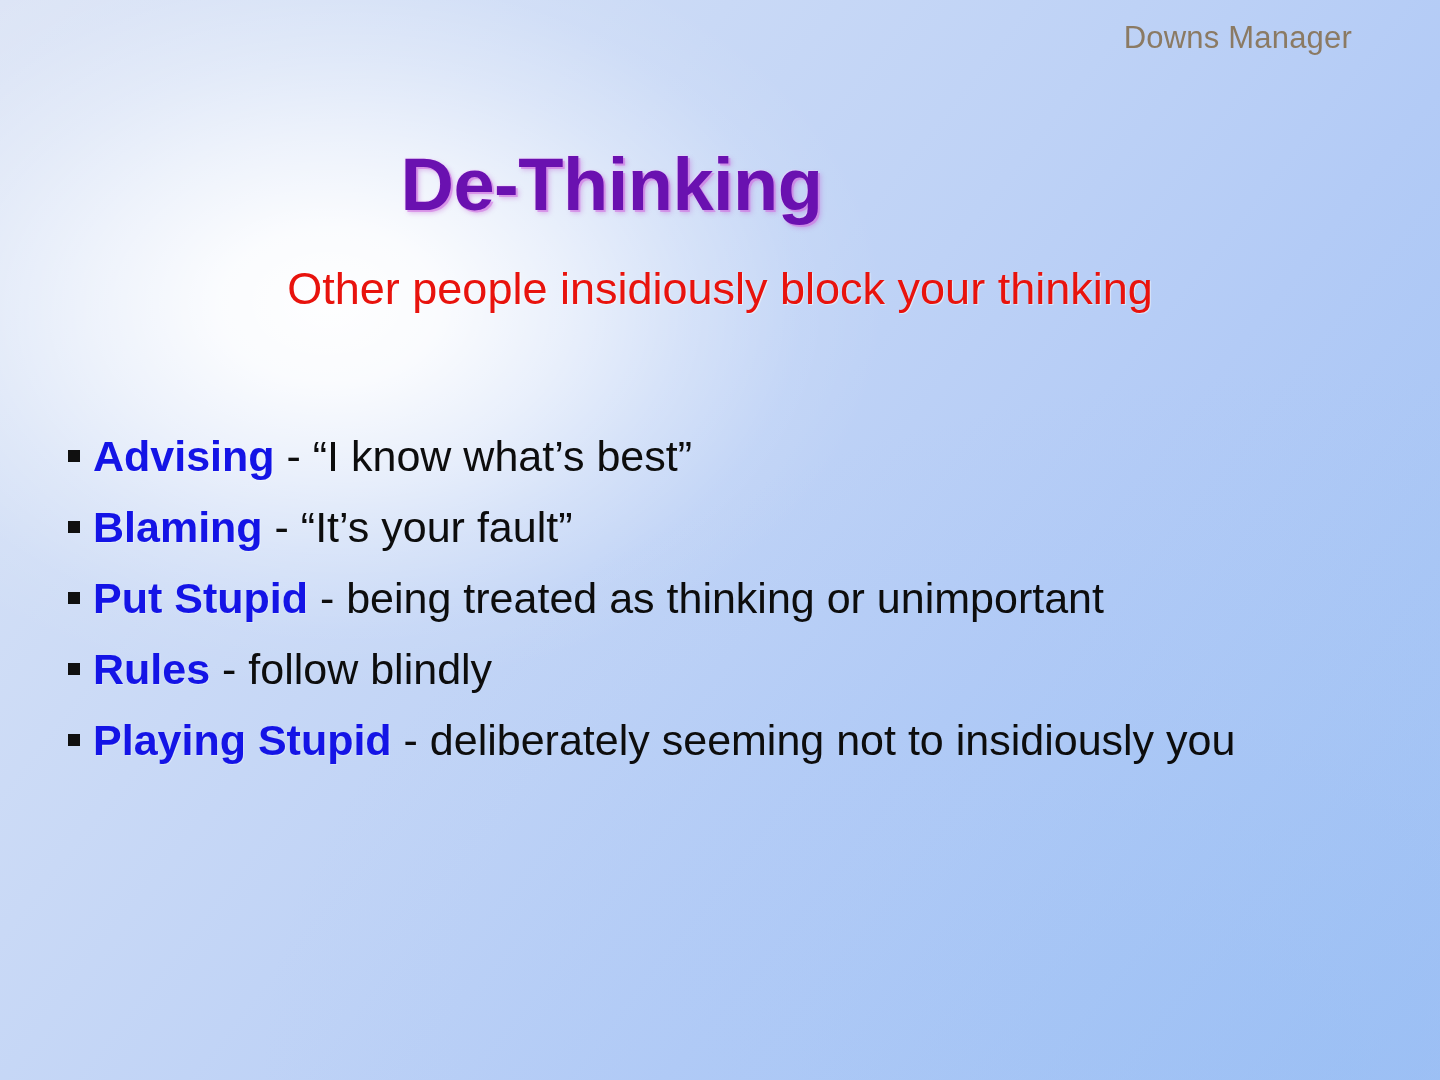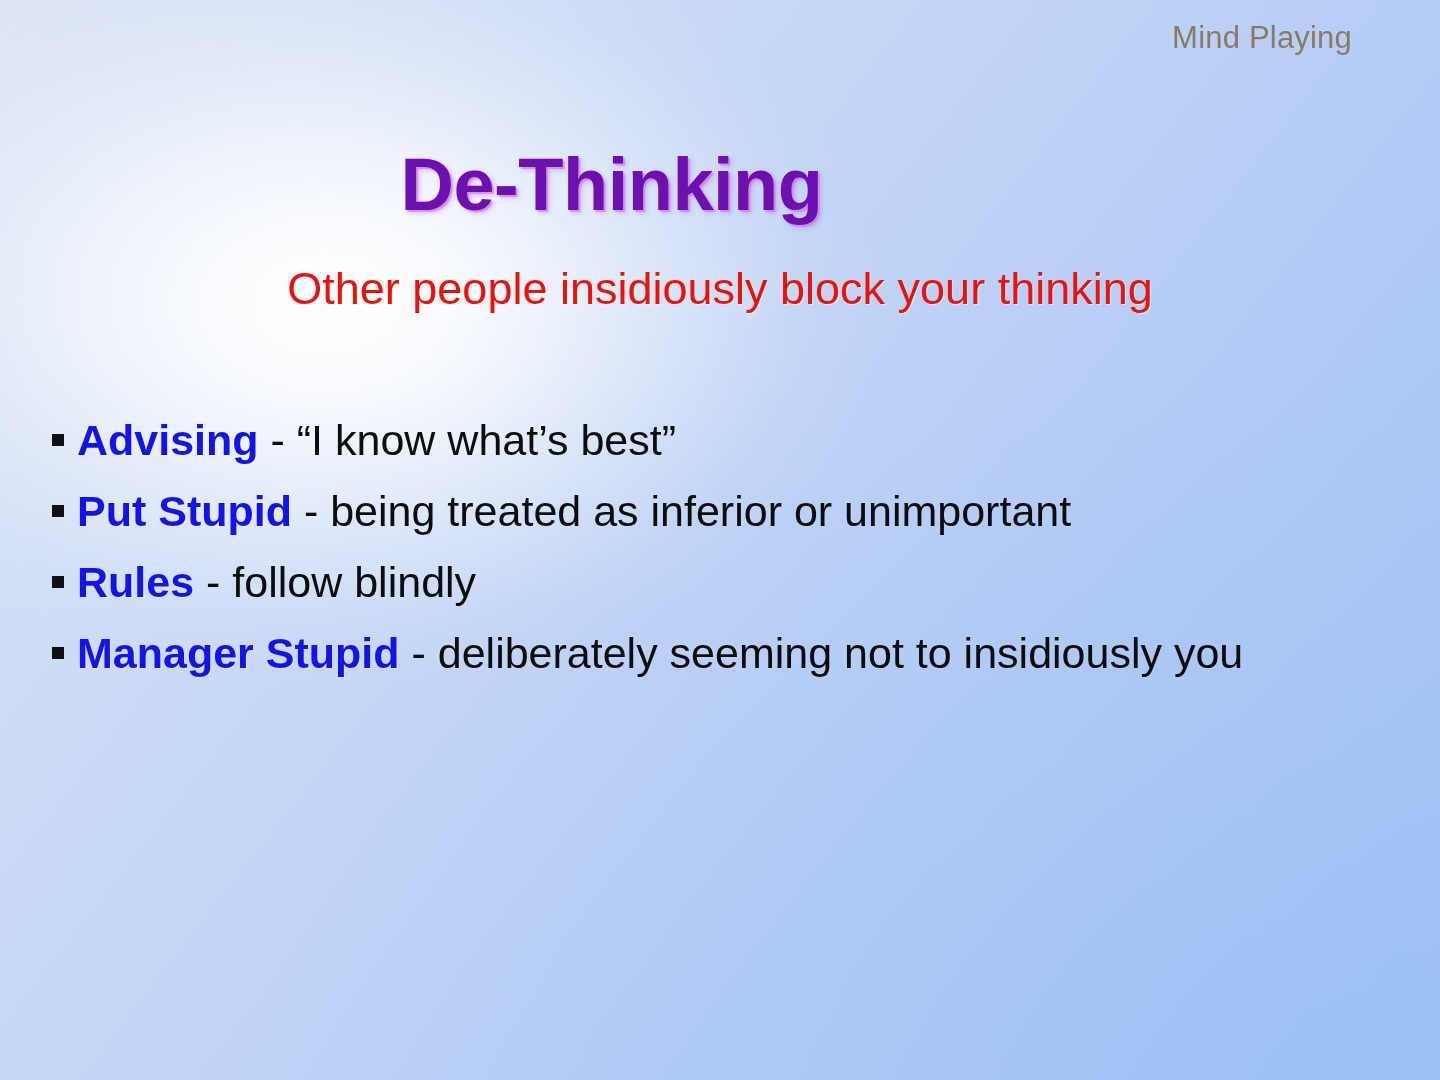--- a/index.html
+++ b/index.html
@@ -95,21 +95,21 @@
     text-shadow: 1px 1px 1px rgba(255,255,255,0.55);
   }
 
   
   #bullet-list {
     position: absolute;
     top: 412px;
     left: 52px;
     width: 1370px;
     list-style: none;
-    margin: 0;
+    margin: 16px;
     padding: 0;
   }
   .bullet-row {
     display: flex;
     align-items: flex-start;
     height: 71px;
     white-space: nowrap;
   }
   .bullet-marker {
     flex: 0 0 auto;
@@ -134,45 +134,49 @@
     color: #0d0d0d;
   }
 </style>
 </head>
 <body>
 
 <div id="slide">
 
   <div class="layer">
 
-    <div id="header-brand">Mind Playing</div>
+    <div id="header-brand">Downs Manager</div>
 
     <h1 id="slide-title">De-Thinking</h1>
 
     <h2 id="slide-subtitle">Other people insidiously block your thinking</h2>
 
     <ul id="bullet-list">
 
       <li class="bullet-row">
         <span class="bullet-marker"></span>
         <span class="bullet-text"><span class="bullet-term">Advising</span><span class="bullet-desc"> - “I know what’s best”</span></span>
       </li>
 
+      <li class="bullet-row">
+        <span class="bullet-marker"></span>
+        <span class="bullet-text"><span class="bullet-term">Blaming</span><span class="bullet-desc"> - “It’s your fault”</span></span>
+      </li>
 
       <li class="bullet-row">
         <span class="bullet-marker"></span>
-        <span class="bullet-text"><span class="bullet-term">Put Stupid</span><span class="bullet-desc"> - being treated as inferior or unimportant</span></span>
+        <span class="bullet-text"><span class="bullet-term">Put Stupid</span><span class="bullet-desc"> - being treated as thinking or unimportant</span></span>
       </li>
 
       <li class="bullet-row">
         <span class="bullet-marker"></span>
         <span class="bullet-text"><span class="bullet-term">Rules</span><span class="bullet-desc"> - follow blindly</span></span>
       </li>
 
       <li class="bullet-row">
         <span class="bullet-marker"></span>
-        <span class="bullet-text"><span class="bullet-term">Manager Stupid</span><span class="bullet-desc"> - deliberately seeming not to insidiously you</span></span>
+        <span class="bullet-text"><span class="bullet-term">Playing Stupid</span><span class="bullet-desc"> - deliberately seeming not to insidiously you</span></span>
       </li>
 
     </ul>
 
   </div>
 </div>
 
 </body></html>

